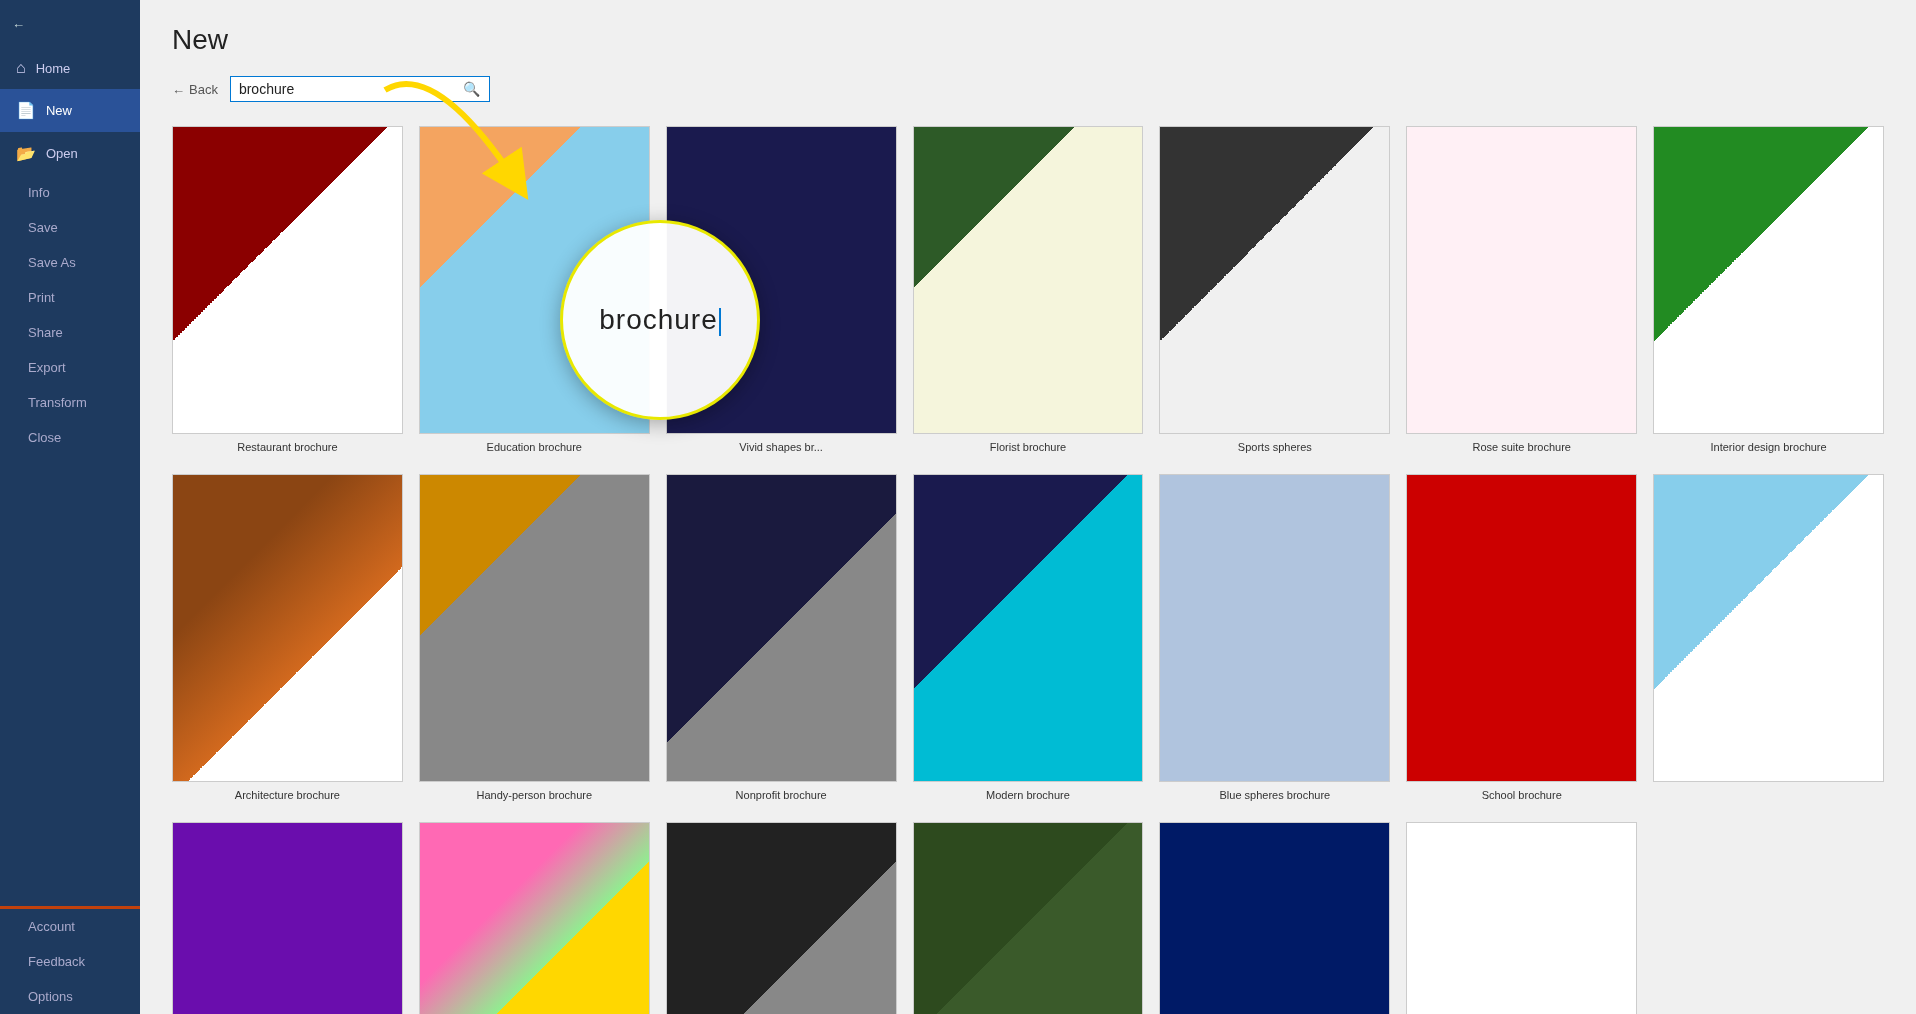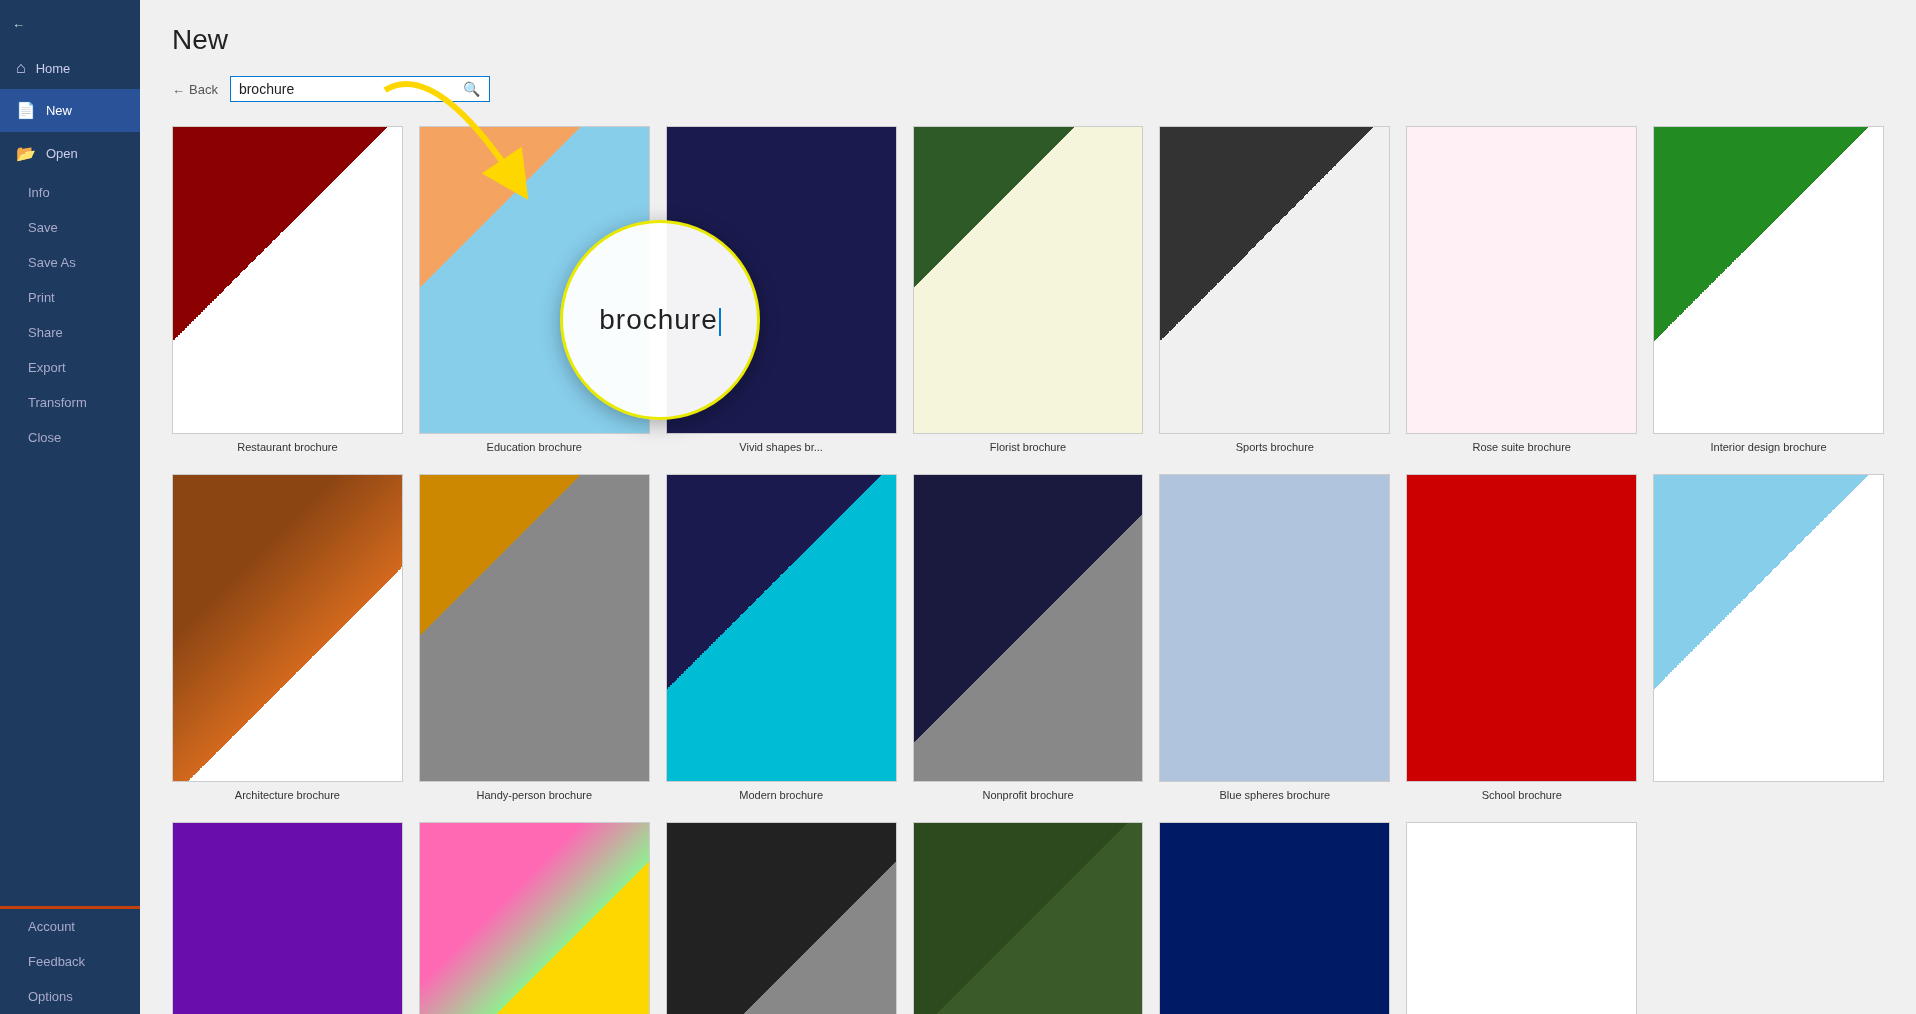--- a/index.html
+++ b/index.html
@@ -278,47 +278,47 @@
       <div class="template-item">
         <div class="template-thumb t-vivid"></div>
         <div class="template-label">Vivid shapes br...</div>
       </div>
       <div class="template-item">
         <div class="template-thumb t-florist"></div>
         <div class="template-label">Florist brochure</div>
       </div>
       <div class="template-item">
         <div class="template-thumb t-sports"></div>
-        <div class="template-label">Sports brochure</div>
+        <div class="template-label">Sports spheres</div>
       </div>
       <div class="template-item">
         <div class="template-thumb t-rose"></div>
         <div class="template-label">Rose suite brochure</div>
       </div>
       <div class="template-item">
         <div class="template-thumb t-interior"></div>
         <div class="template-label">Interior design brochure</div>
       </div>
       <div class="template-item">
         <div class="template-thumb t-architecture"></div>
         <div class="template-label">Architecture brochure</div>
       </div>
       <div class="template-item">
         <div class="template-thumb t-handy"></div>
         <div class="template-label">Handy-person brochure</div>
       </div>
       <div class="template-item">
+        <div class="template-thumb t-nonprofit"></div>
+        <div class="template-label">Nonprofit brochure</div>
+      </div>
+      <div class="template-item">
         <div class="template-thumb t-modern"></div>
         <div class="template-label">Modern brochure</div>
       </div>
       <div class="template-item">
-        <div class="template-thumb t-nonprofit"></div>
-        <div class="template-label">Nonprofit brochure</div>
-      </div>
-      <div class="template-item">
         <div class="template-thumb t-spheres"></div>
         <div class="template-label">Blue spheres brochure</div>
       </div>
       <div class="template-item">
         <div class="template-thumb t-school"></div>
         <div class="template-label">School brochure</div>
       </div>
       <div class="template-item">
         <div class="template-thumb t-builder"></div>
       </div>

